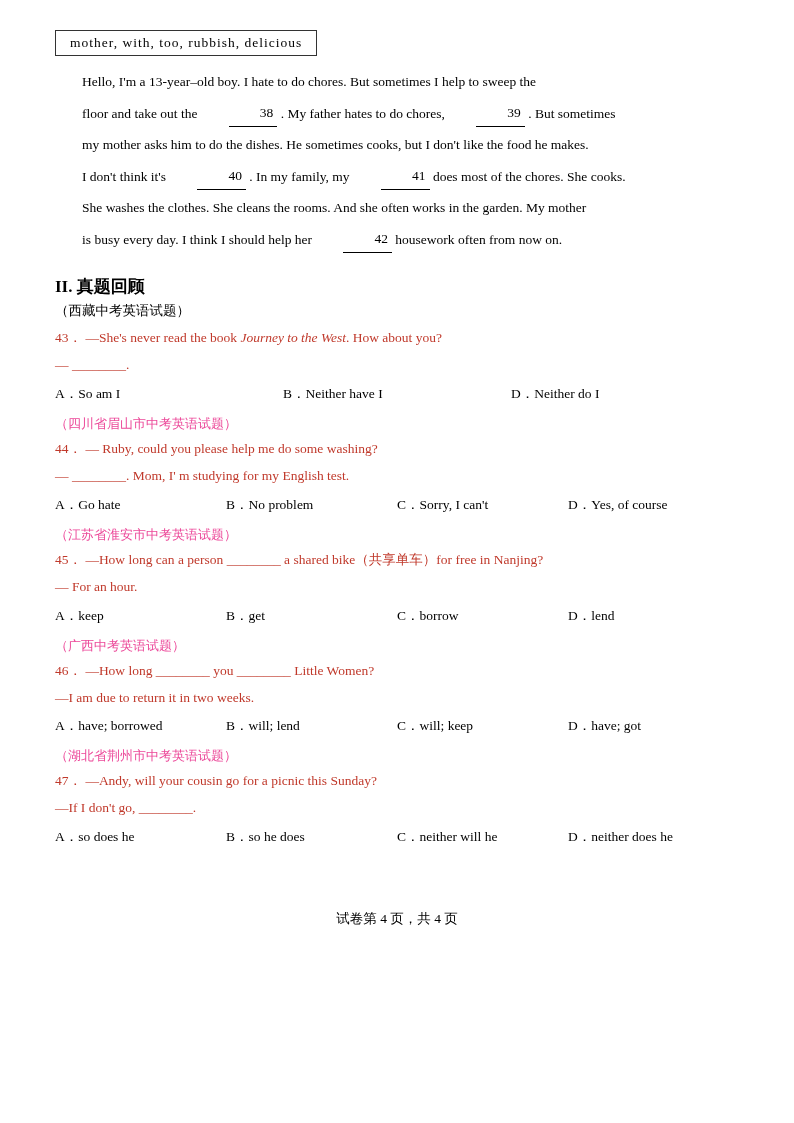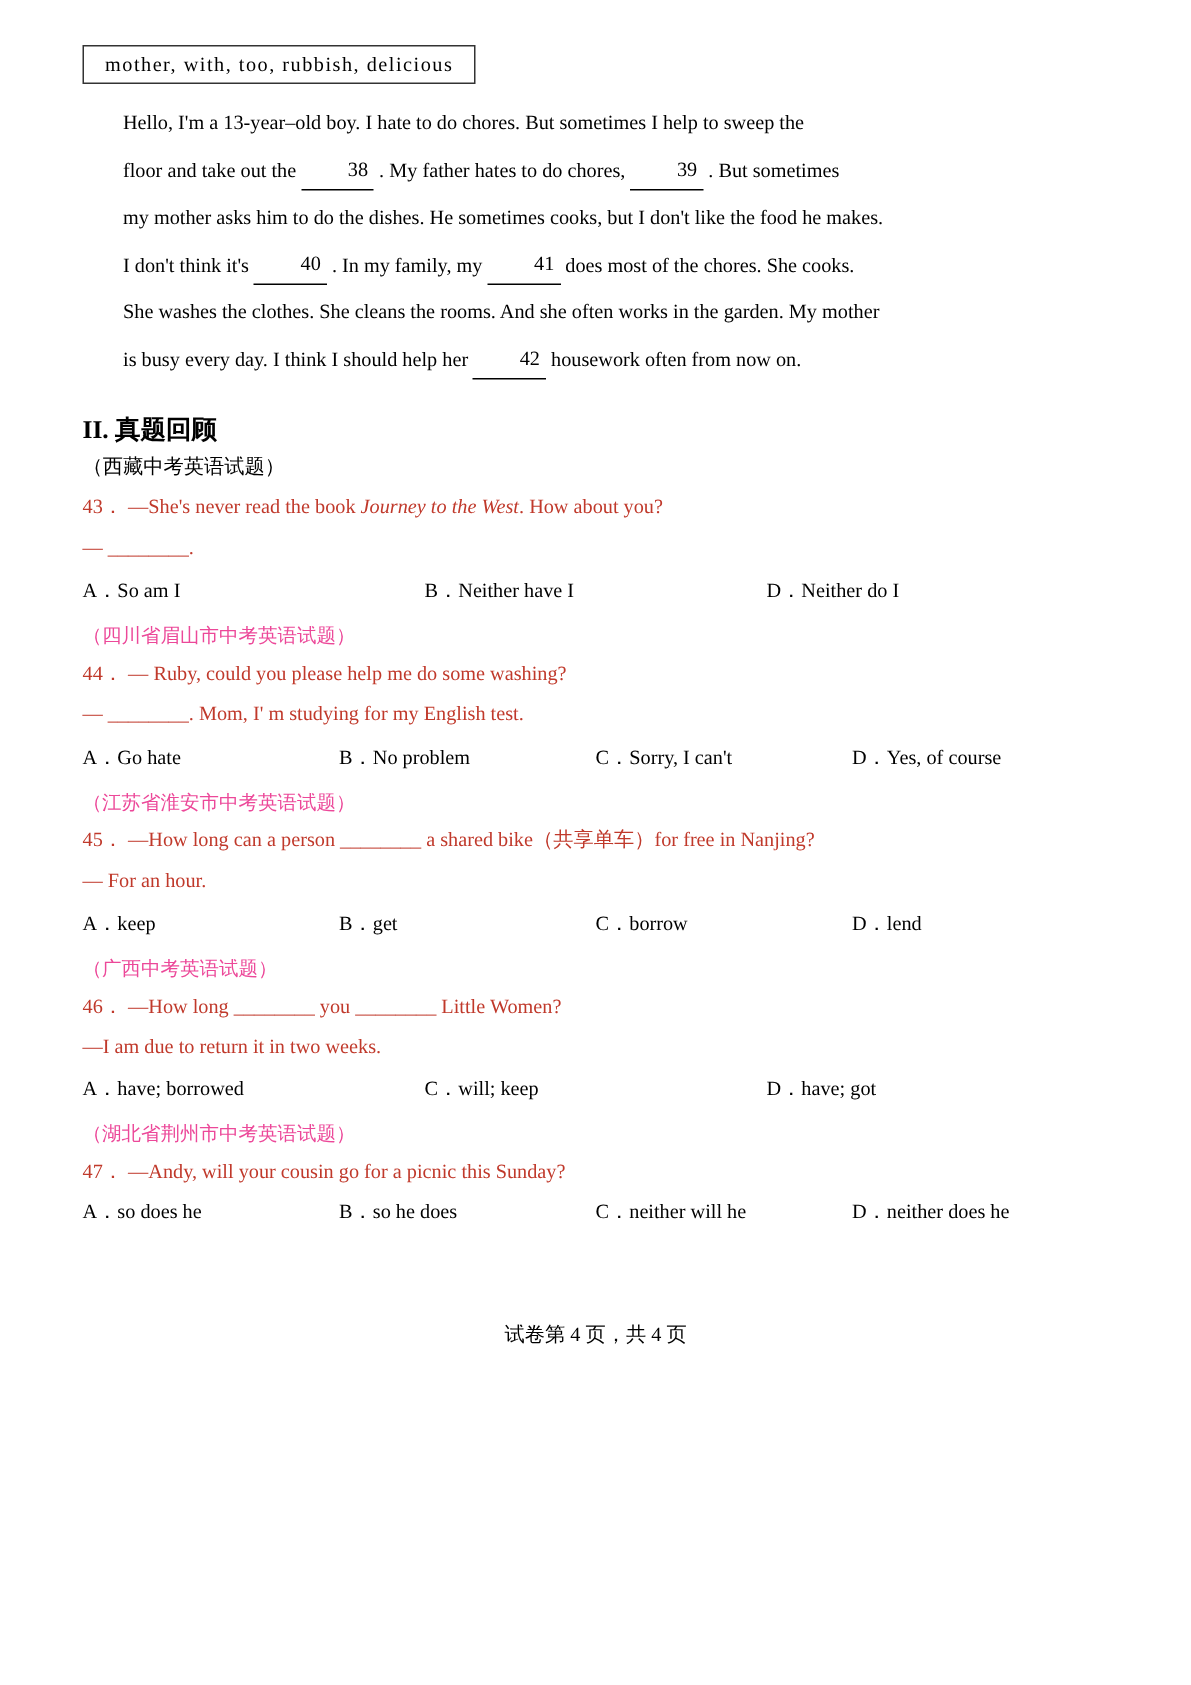--- a/index.html
+++ b/index.html
@@ -32,20 +32,21 @@
       font-size: 13.5px;
     }
     .blank {
       display: inline-block;
       border-bottom: 1px solid #000;
       min-width: 36px;
       text-align: right;
       vertical-align: bottom;
       font-size: 13.5px;
       padding: 0 4px;
+      margin-left: 28px;
     }
     .section-title {
       margin-top: 22px;
       margin-bottom: 4px;
       font-size: 17px;
       font-weight: bold;
     }
     .sub-title {
       font-size: 13.5px;
       margin-bottom: 6px;
@@ -171,29 +172,31 @@
   </div>
 
   <p class="source-tag">（广西中考英语试题）</p>
   <p class="question-stem">
     <span class="q-number">46．</span>
     <span>—How long ________ you ________ Little Women?</span>
   </p>
   <p class="answer-line">—I am due to return it in two weeks.</p>
   <div class="options-row">
     <span class="option">A．have; borrowed</span>
+    <span class="option">B．will; lend</span>
     <span class="option">C．will; keep</span>
     <span class="option">D．have; got</span>
   </div>
 
   <p class="source-tag">（湖北省荆州市中考英语试题）</p>
   <p class="question-stem">
     <span class="q-number">47．</span>
     <span>—Andy, will your cousin go for a picnic this Sunday?</span>
   </p>
+  <p class="answer-line">—If I don't go, ________.</p>
   <div class="options-row">
     <span class="option">A．so does he</span>
     <span class="option">B．so he does</span>
     <span class="option">C．neither will he</span>
     <span class="option">D．neither does he</span>
   </div>
 </div>
 
 <div class="footer">
   <span>试卷第 4 页，共 4 页</span>

